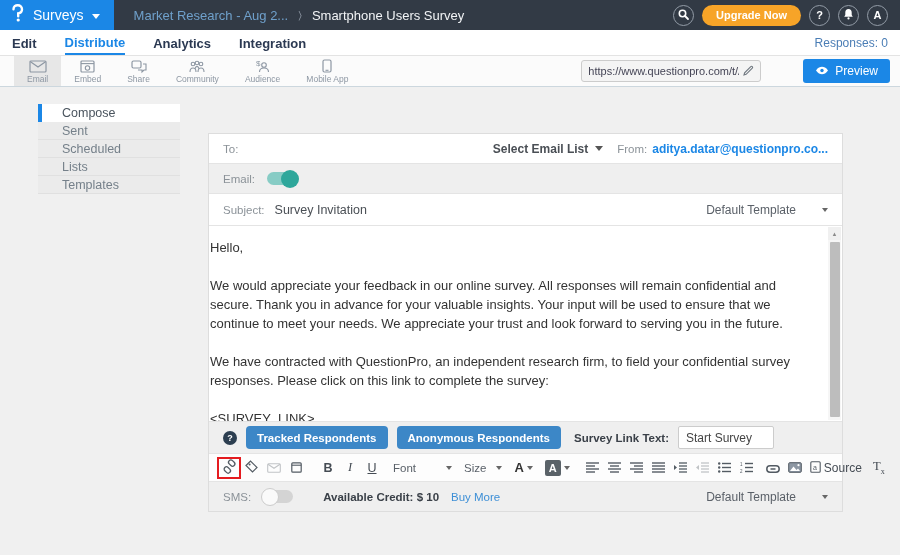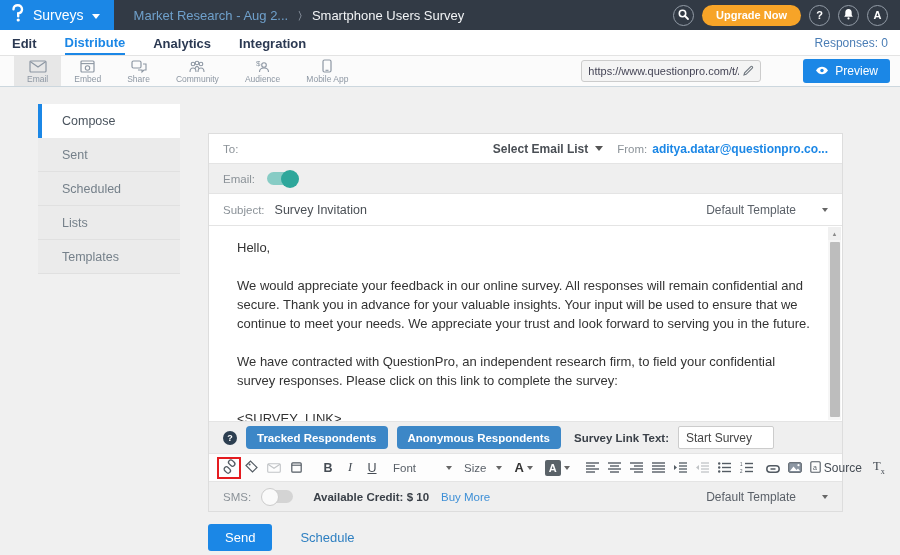--- a/index.html
+++ b/index.html
@@ -31,21 +31,21 @@
   .chan-tab svg { display:block; }
   .chan-label { font-size:8.5px; color:#8d97a3; margin-top:1px; white-space:nowrap; }
   .chan-right { margin-left:auto; display:flex; align-items:center; gap:8px; padding-right:10px; }
   .url-box { width:180px; height:22px; background:#f4f4f4; border:1px solid #ccc; border-radius:3px; display:flex; align-items:center; padding:0 6px; gap:4px; }
   .url-box input { border:none; background:transparent; outline:none; flex:1; font-size:11px; color:#445; font-family:"Liberation Sans",sans-serif; }
   .preview-btn { background:#1b87e6; border:none; color:#fff; font-size:12px; height:24px; padding:0 12px; border-radius:3px; display:flex; align-items:center; gap:6px; cursor:pointer;margin-left:34px; }
 
   
   .main { position:relative; height:468px; background:#f0f0f0; }
   .sidebar { position:absolute; left:38px; top:17px; width:142px; }
-  .side-item { height:34px; display:flex; align-items:center; padding-left:24px; font-size:12.5px; color:#75808a; background:#ebebeb; border-bottom:1px solid #e0e0e0; cursor:pointer; }
+  .side-item { height:18px; display:flex; align-items:center; padding-left:24px; font-size:12.5px; color:#75808a; background:#ebebeb; border-bottom:1px solid #e0e0e0; cursor:pointer; }
   .side-item.active { background:#fff; border-left:4px solid #1b87e6; padding-left:20px; color:#4a545e; border-bottom:none; }
 
   .panel { position:absolute; left:208px; top:46px; width:635px; background:#fff; border:1px solid #ddd; }
   .row { display:flex; align-items:center; padding:0 14px; }
   .to-row { height:30px; border-bottom:1px solid #e4e4e4; }
   .gray-label { font-size:11.5px; color:#8b9298; }
   .to-right { margin-left:auto; display:flex; align-items:center; gap:14px; }
   .select-list { display:flex; align-items:center; gap:7px; font-size:12px; font-weight:bold; color:#4a4f55; cursor:pointer; }
   .dark-caret { width:0; height:0; border-left:4px solid transparent; border-right:4px solid transparent; border-top:5px solid #555; }
   .from-wrap { display:flex; align-items:center; gap:5px; }
@@ -56,21 +56,21 @@
   .toggle.on { background:#87ccc5; }
   .toggle.on .knob { position:absolute; right:-2px; top:-2.5px; width:18px; height:18px; border-radius:50%; background:#2ea79b; }
   .toggle.off { background:#d4d4d4; }
   .toggle.off .knob { position:absolute; left:-2px; top:-2.5px; width:18px; height:18px; border-radius:50%; background:#fafafa; border:1px solid #ccc; }
 
   .subject-row { height:32px; border-bottom:1px solid #e4e4e4; gap:10px; }
   .subject-value { font-size:12.5px; color:#4a4f55; }
   .template-dd { margin-left:auto; display:flex; align-items:center; gap:26px; font-size:12px; color:#5a6068; cursor:pointer; }
 
   .body-area { position:relative; height:196px; border-bottom:1px solid #e4e4e4; overflow:hidden; }
-  .body-text { padding:12px 26px 0 28px; font-size:13px; color:#333; }
+  .body-text { padding:12px 26px 0 1px; font-size:13px; color:#333; }
   .body-text .para { margin-bottom:19px; line-height:19px; min-height:19px; }
   .vscroll { position:absolute; right:1px; top:1px; bottom:1px; width:13px; background:#f6f6f6; }
   .vscroll .arrow-up { height:13px; display:flex; align-items:center; justify-content:center; background:#f0f0f0; color:#8a8a8a; font-size:6px; }
   .vscroll .thumb { position:absolute; left:1.5px; right:1.5px; top:15px; bottom:3px; background:#bdbdbd; border-radius:1px; }
 
   .tracked-row { height:32px; background:#efefef; border-bottom:1px solid #e4e4e4; gap:9px; }
   .help-dot { width:14px; height:14px; border-radius:50%; background:#2c3e50; color:#fff; font-size:9px; font-weight:bold; display:flex; align-items:center; justify-content:center; cursor:pointer; }
   .resp-btn { background:#3c87c7; border:none; color:#fff; font-size:11.5px; font-weight:bold; height:23px; padding:0 11px; border-radius:4px; cursor:pointer; }
   .slt-label { font-size:11.5px; font-weight:bold; color:#3a4048; margin-left:4px; }
   .slt-input { width:96px; height:23px; border:1px solid #ccc; border-radius:2px; font-size:12px; color:#444; padding:0 7px; font-family:"Liberation Sans",sans-serif; outline:none; background:#fff; }
@@ -87,21 +87,21 @@
   .dd-tool .small { font-size:11.5px; color:#5a6169; }
   .mini-caret { width:0; height:0; border-left:3.5px solid transparent; border-right:3.5px solid transparent; border-top:4px solid #666; }
   .acolor { font-size:13px; font-weight:bold; color:#333; }
   .abg { background:#5a6268; color:#fff; font-size:11px; font-weight:bold; width:16px; height:16px; border-radius:2px; display:flex; align-items:center; justify-content:center; }
   .tool.dim { opacity:.35; }
   .src-label { font-size:12px; color:#454c54; margin-left:3px; }
   .tx { font-size:12.5px; font-family:"Liberation Serif",serif; color:#454c54; }
   .tx sub { font-size:8px; }
 
   .sms-row { height:29px; background:#efefef; gap:12px; }
-  .credit { font-size:11.5px; font-weight:bold; color:#3a4048; margin-left:8px; }
+  .credit { font-size:11.5px; font-weight:bold; color:#3a4048; margin-left:18px; }
   .buymore { font-size:11.5px; color:#3d8fd6; cursor:pointer; }
 
   .send-row { position:absolute; left:208px; top:437px; display:flex; align-items:center; gap:28px; }
   .send-btn { background:#1b87e6; border:none; color:#fff; font-size:13px; height:27px; padding:0 17px; border-radius:3px; cursor:pointer; }
   .schedule-link { font-size:13px; color:#2d7fc1; cursor:pointer; }
 
   svg { overflow:visible; }
 </style>
 </head>
 <body>
@@ -455,18 +455,14 @@
       <span class="credit">Available Credit: $ 10</span>
       <span class="buymore">Buy More</span>
       <div class="template-dd">
         <span>Default Template</span>
         <span class="mini-caret"></span>
       </div>
     </div>
 
   </div>
 
-  <div class="send-row">
-    <button class="send-btn">Send</button>
-    <span class="schedule-link">Schedule</span>
-  </div>
 
 </div>
 
 </body></html>

